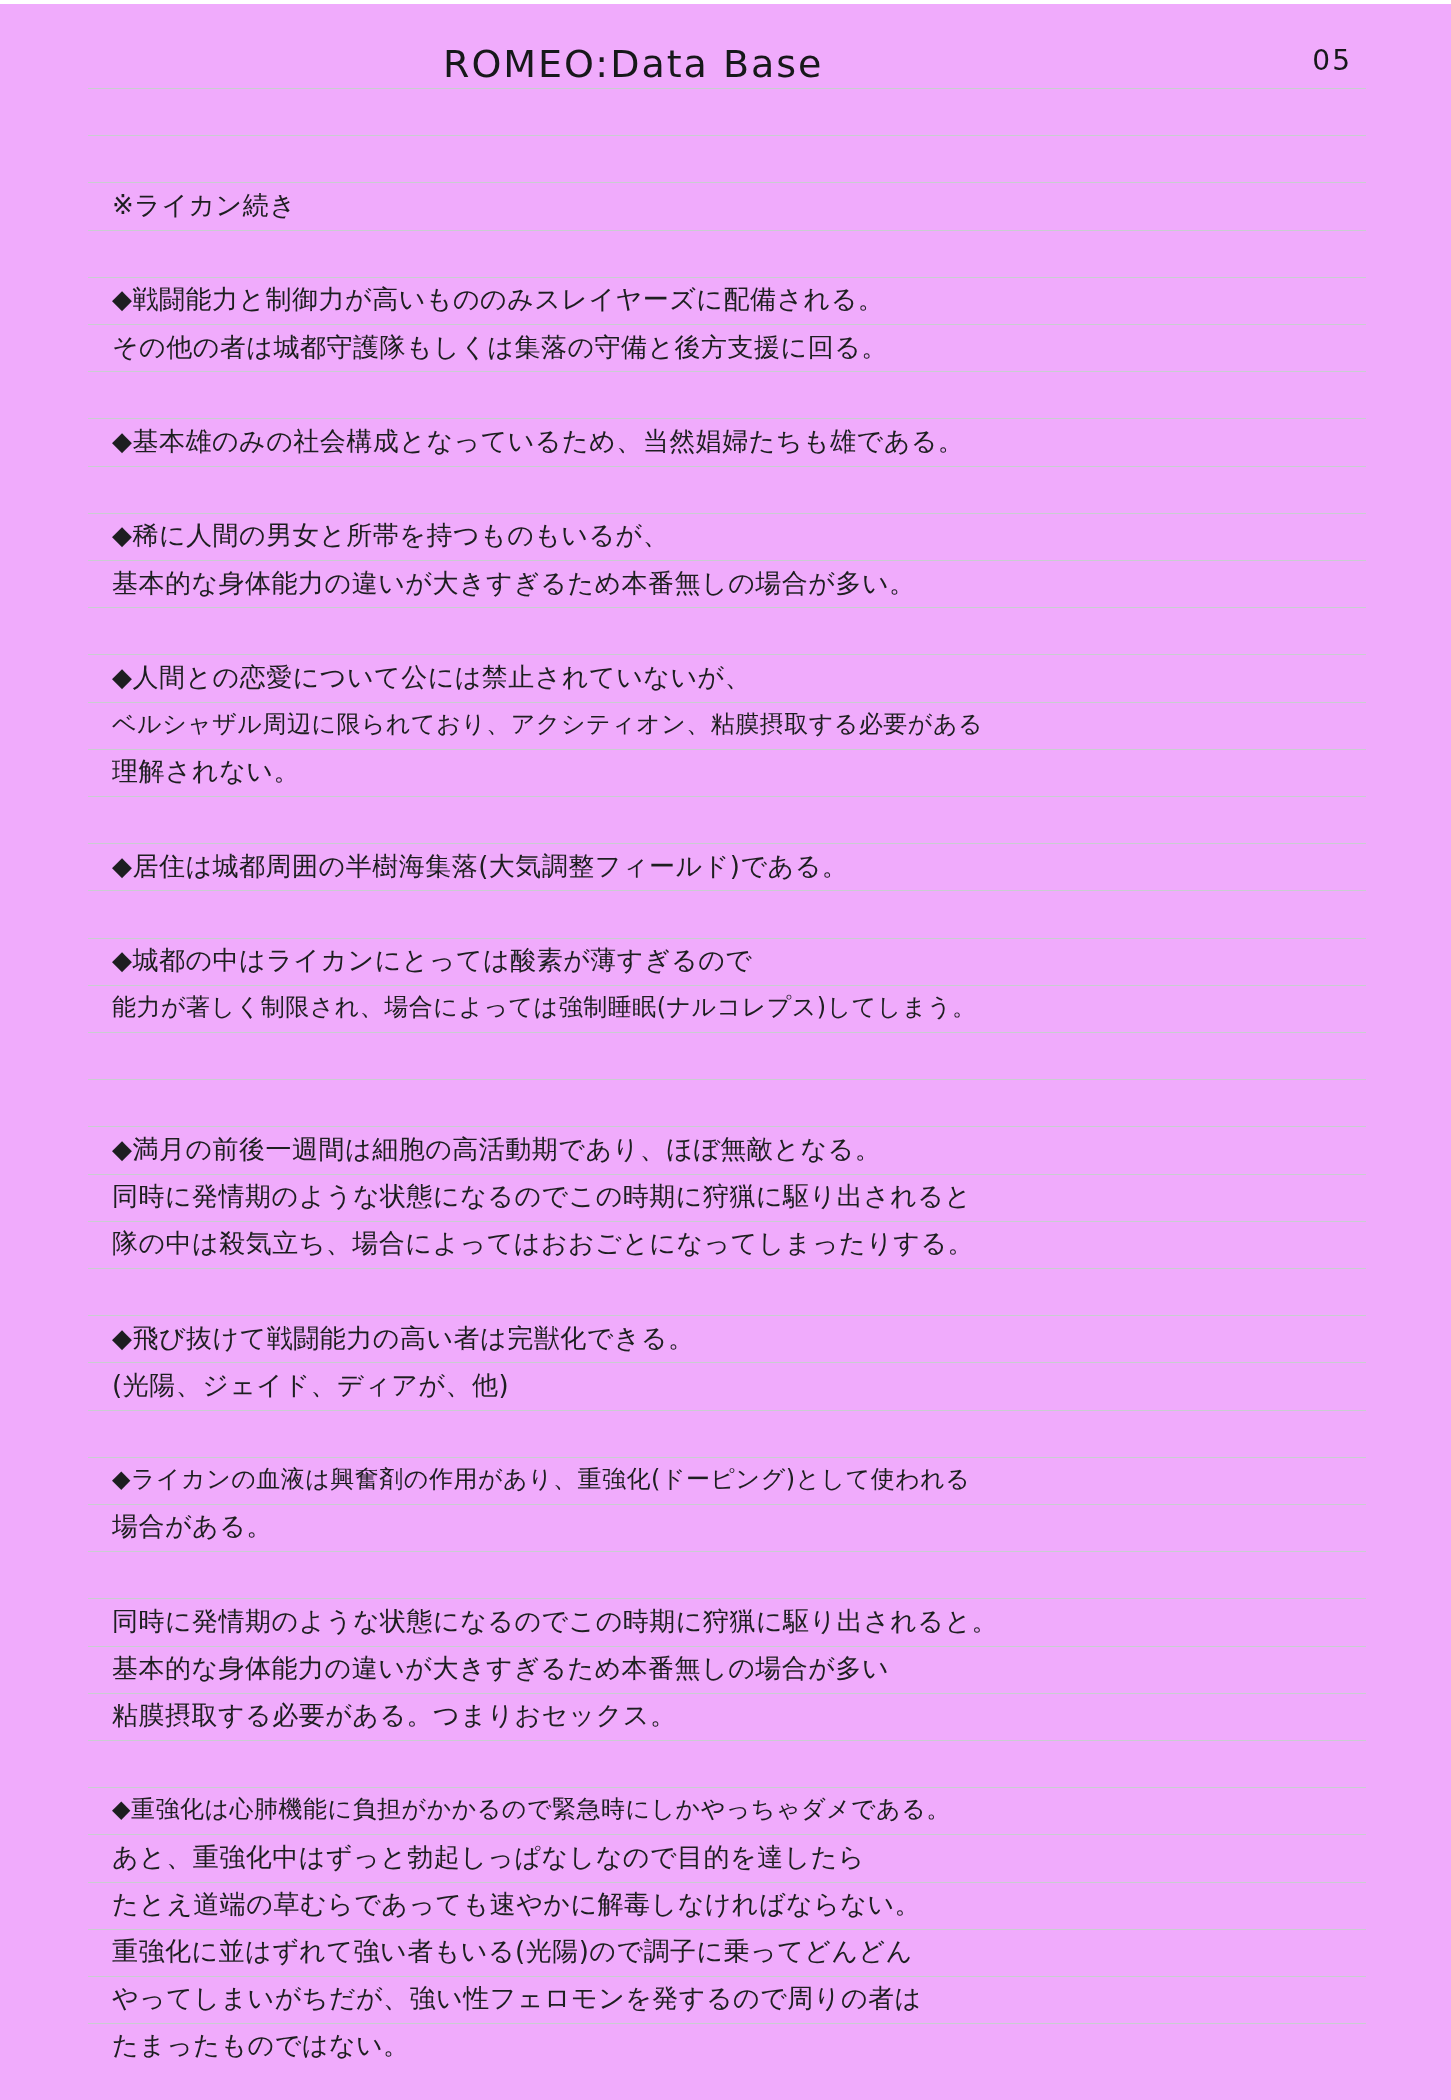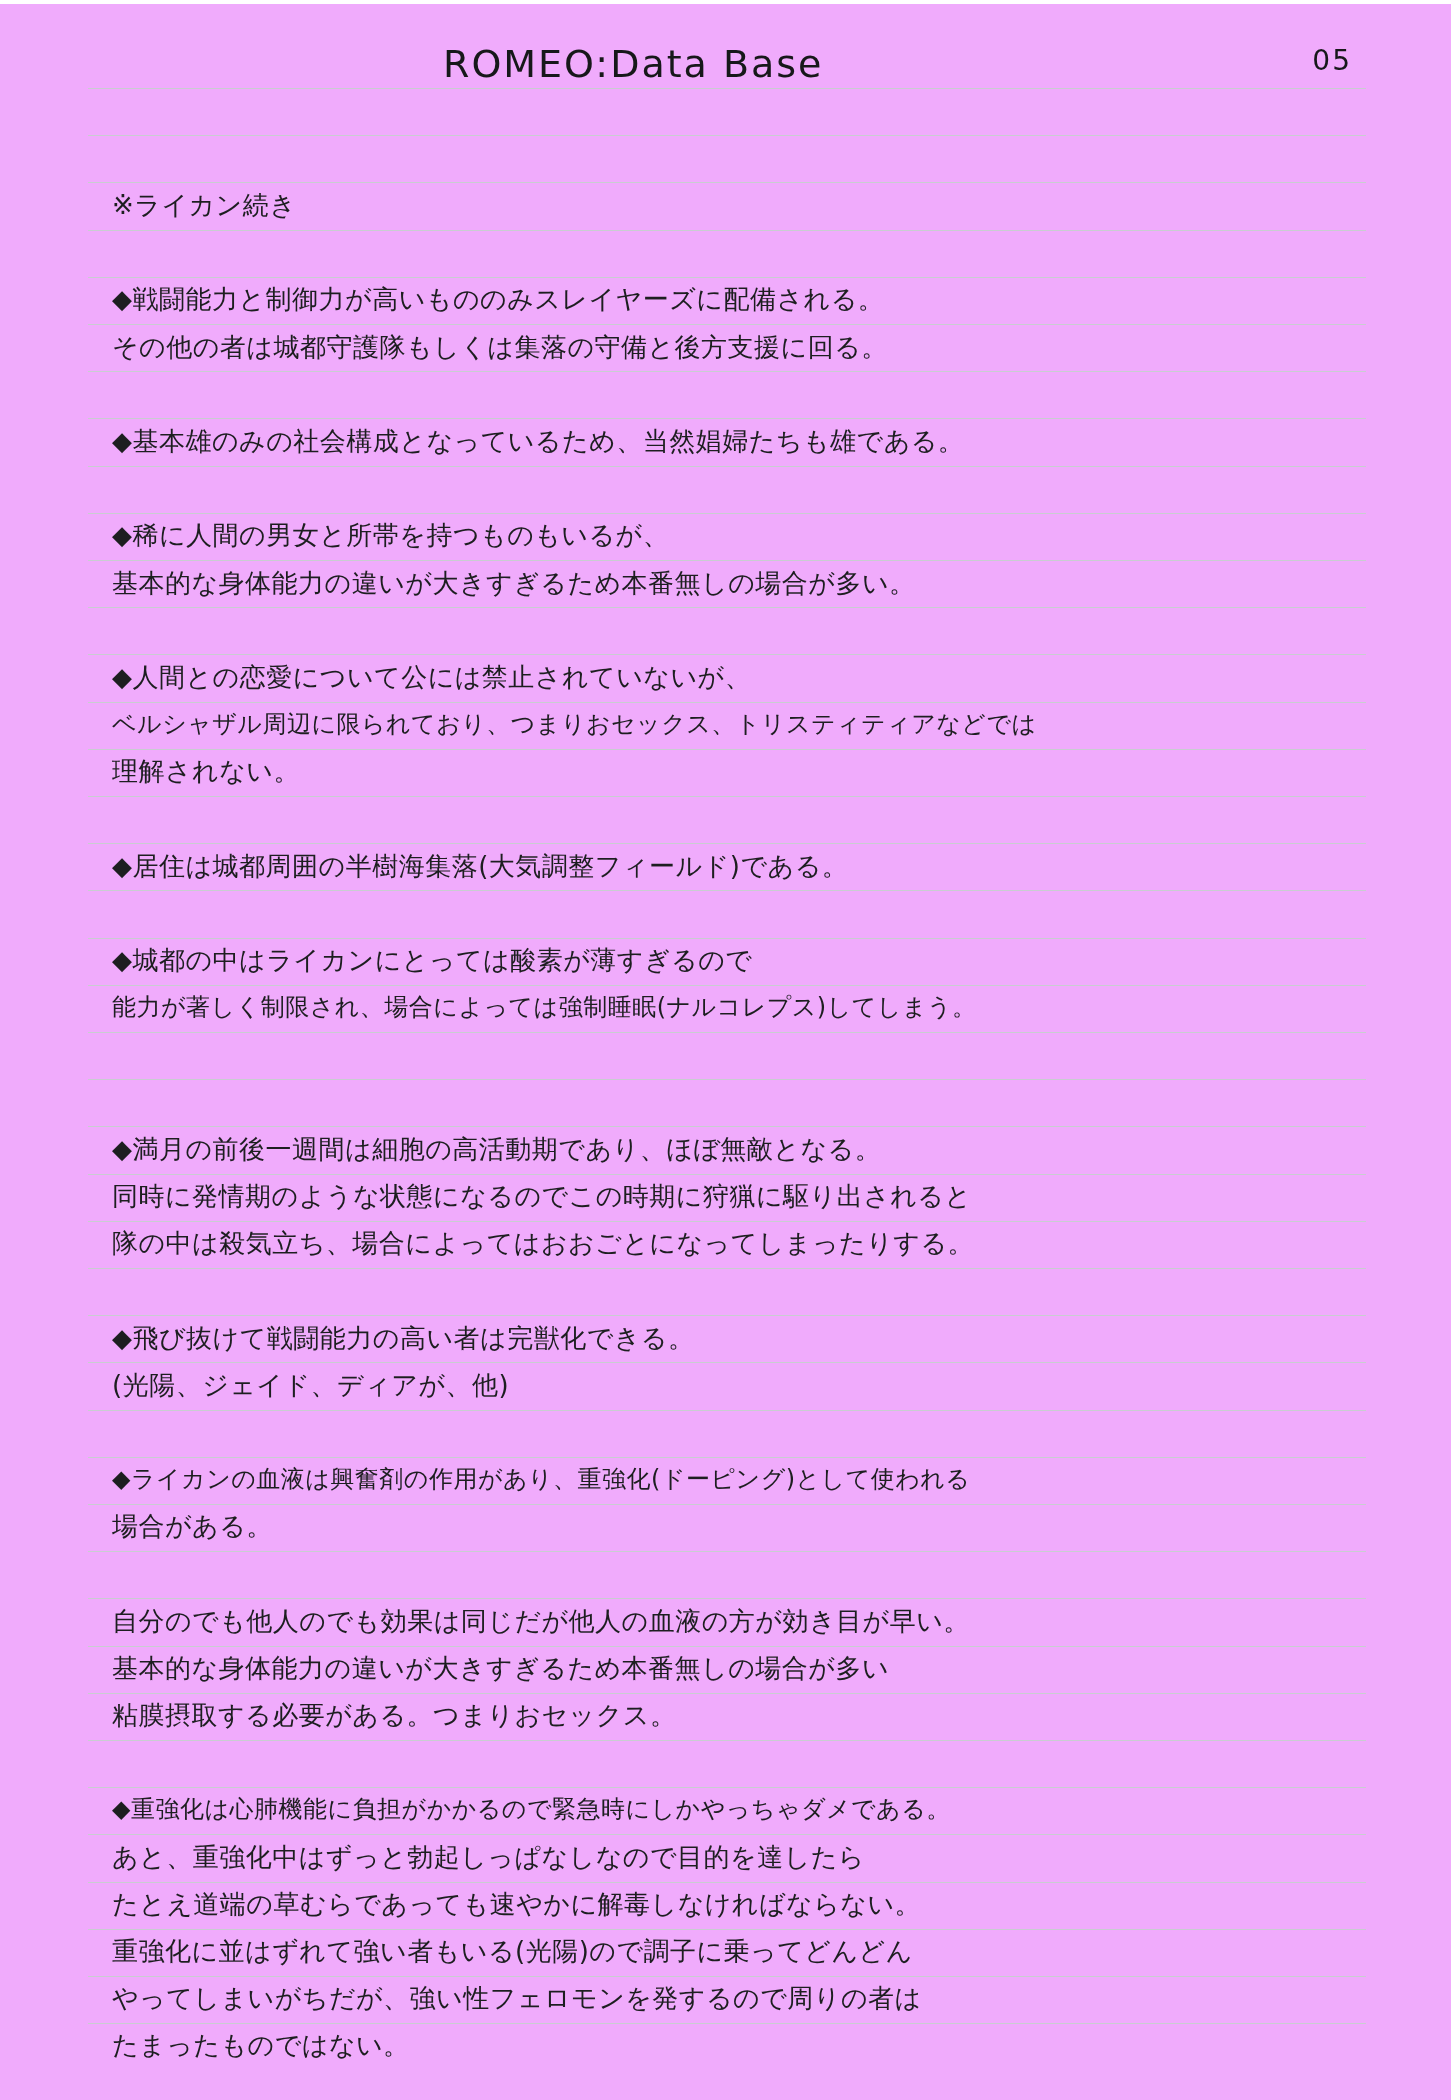--- a/index.html
+++ b/index.html
@@ -161,21 +161,21 @@
           <div class="line">◆基本雄のみの社会構成となっているため、当然娼婦たちも雄である。</div>
         </div>
         <div class="line spacer"></div>
         <div class="para">
           <div class="line">◆稀に人間の男女と所帯を持つものもいるが、</div>
           <div class="line">基本的な身体能力の違いが大きすぎるため本番無しの場合が多い。</div>
         </div>
         <div class="line spacer"></div>
         <div class="para">
           <div class="line">◆人間との恋愛について公には禁止されていないが、</div>
-          <div class="line small">ベルシャザル周辺に限られており、つまりおセックス、トリスティティアなどでは</div>
+          <div class="line small">ベルシャザル周辺に限られており、アクシティオン、粘膜摂取する必要がある</div>
           <div class="line">理解されない。</div>
         </div>
         <div class="line spacer"></div>
         <div class="para">
           <div class="line">◆居住は城都周囲の半樹海集落(大気調整フィールド)である。</div>
         </div>
         <div class="line spacer"></div>
         <div class="para">
           <div class="line">◆城都の中はライカンにとっては酸素が薄すぎるので</div>
           <div class="line small">能力が著しく制限され、場合によっては強制睡眠(ナルコレプス)してしまう。</div>
@@ -192,21 +192,21 @@
           <div class="line">◆飛び抜けて戦闘能力の高い者は完獣化できる。</div>
           <div class="line">(光陽、ジェイド、ディアが、他)</div>
         </div>
         <div class="line spacer"></div>
         <div class="para">
           <div class="line small">◆ライカンの血液は興奮剤の作用があり、重強化(ドーピング)として使われる</div>
           <div class="line">場合がある。</div>
         </div>
         <div class="line spacer"></div>
         <div class="para">
-          <div class="line">自分のでも他人のでも効果は同じだが他人の血液の方が効き目が早い。</div>
+          <div class="line">同時に発情期のような状態になるのでこの時期に狩猟に駆り出されると。</div>
           <div class="line">基本的な身体能力の違いが大きすぎるため本番無しの場合が多い</div>
           <div class="line">粘膜摂取する必要がある。つまりおセックス。</div>
         </div>
         <div class="line spacer"></div>
         <div class="para">
           <div class="line small">◆重強化は心肺機能に負担がかかるので緊急時にしかやっちゃダメである。</div>
           <div class="line">あと、重強化中はずっと勃起しっぱなしなので目的を達したら</div>
           <div class="line">たとえ道端の草むらであっても速やかに解毒しなければならない。</div>
           <div class="line">重強化に並はずれて強い者もいる(光陽)ので調子に乗ってどんどん</div>
           <div class="line">やってしまいがちだが、強い性フェロモンを発するので周りの者は</div>

